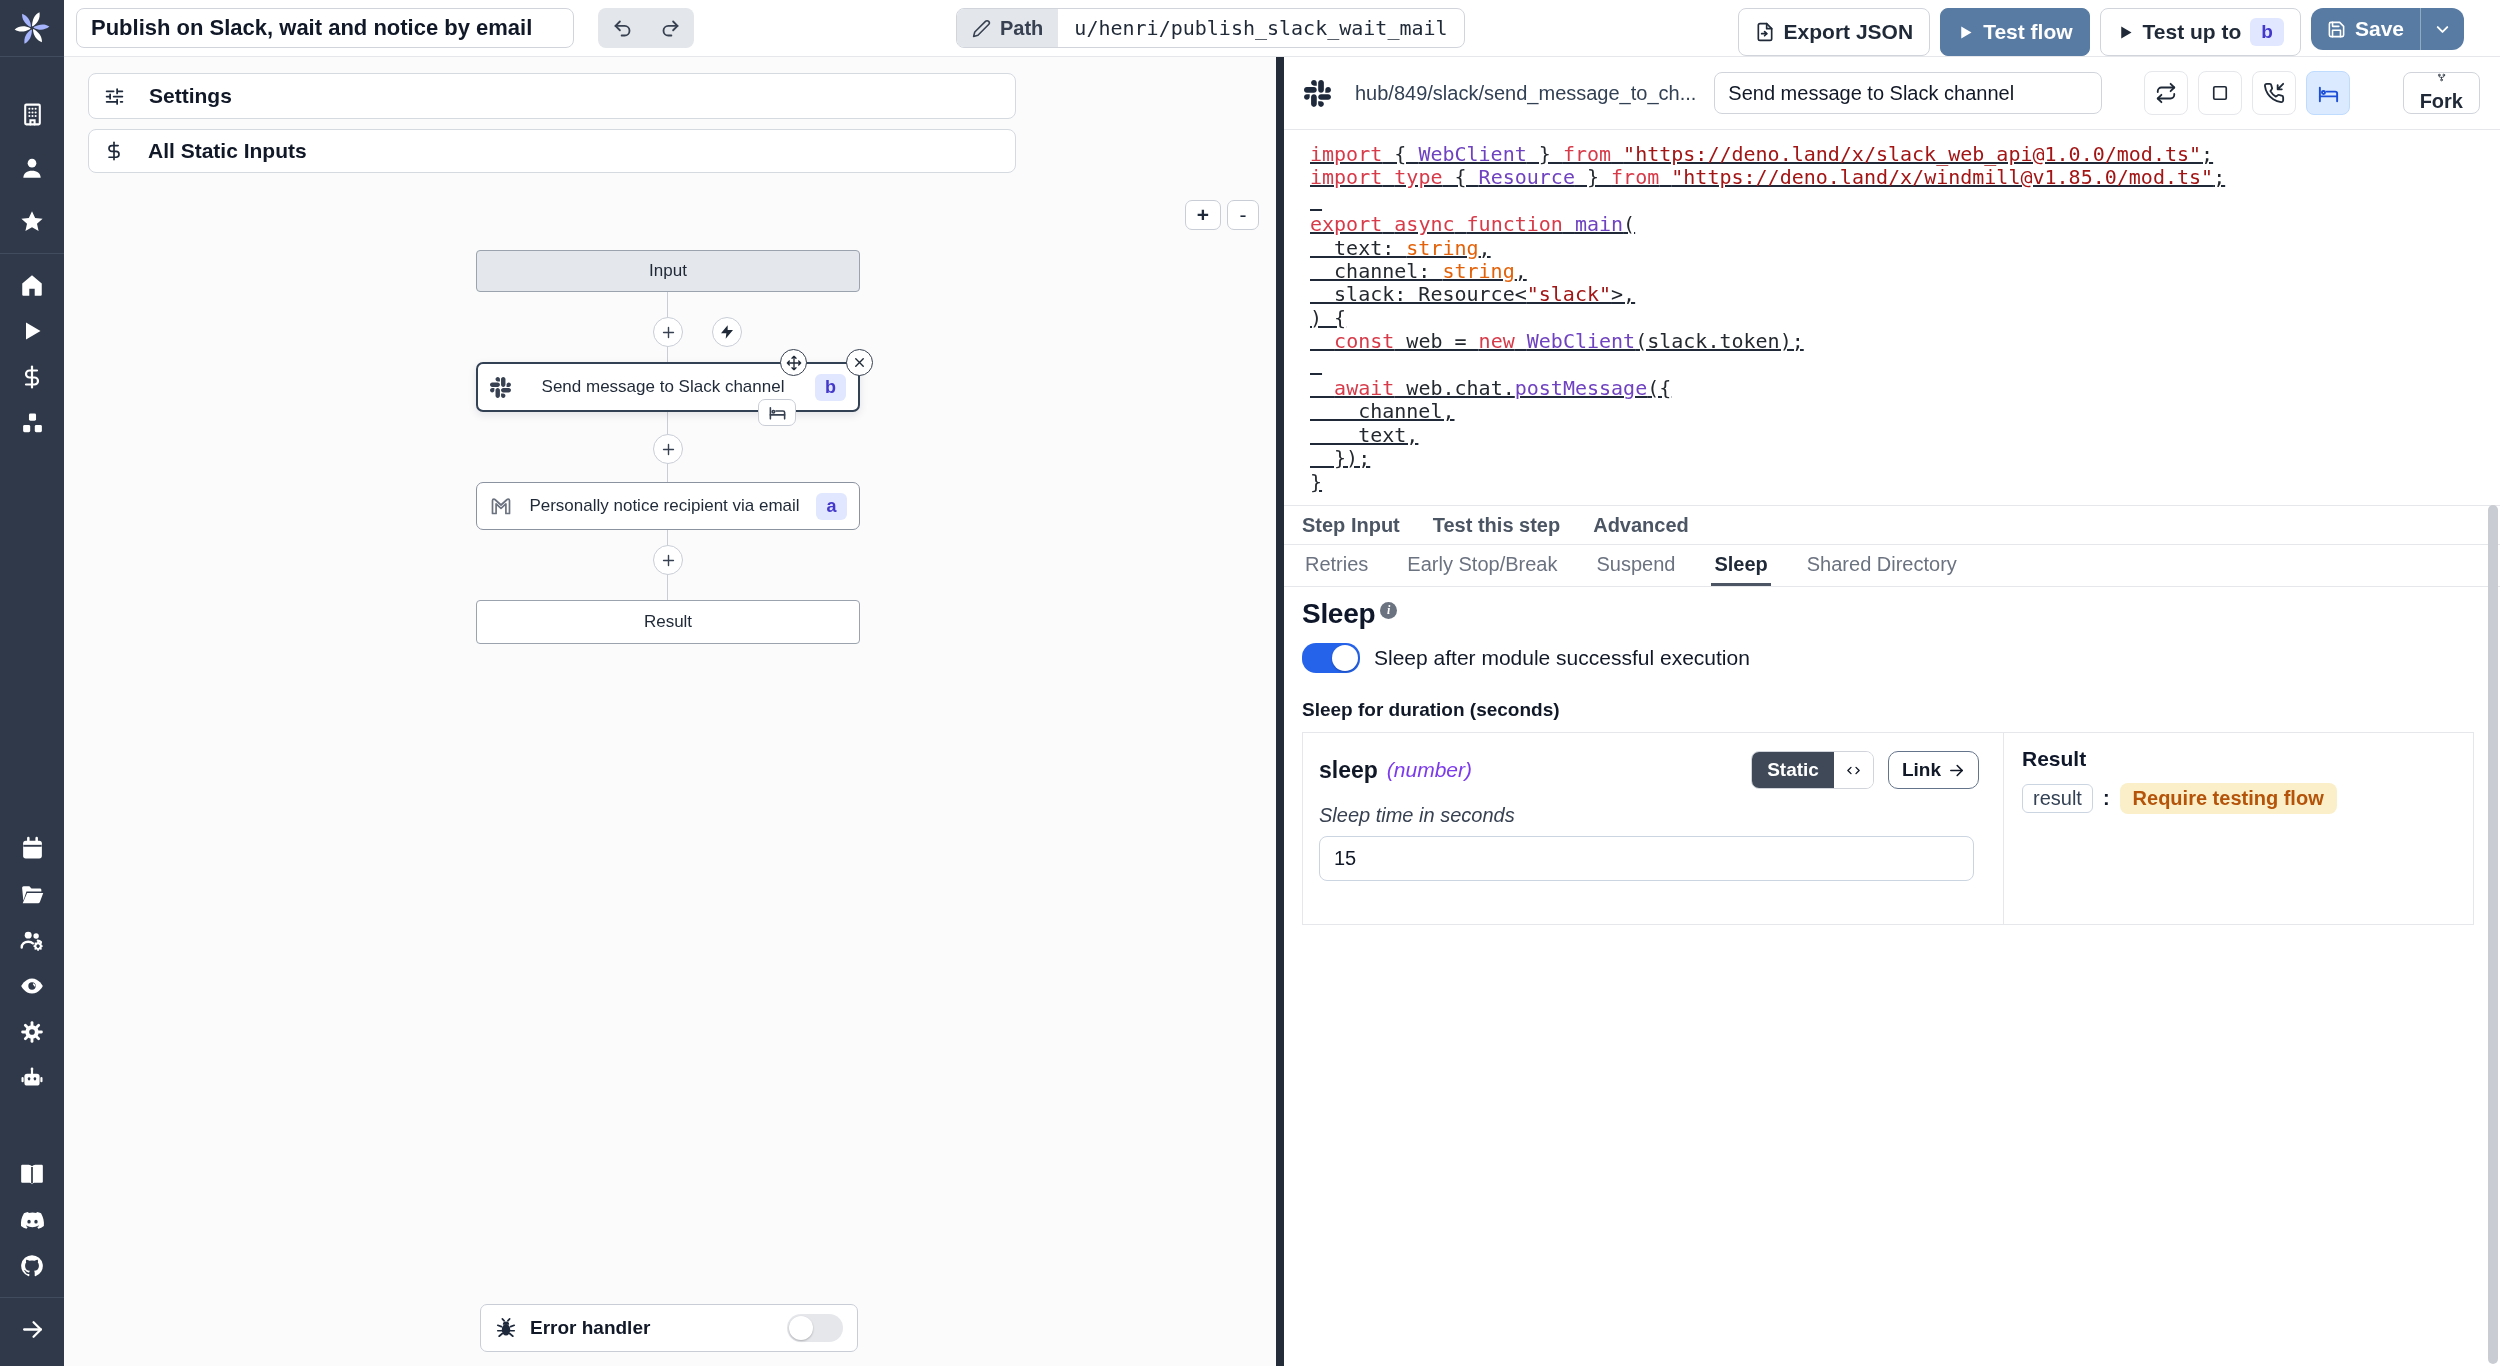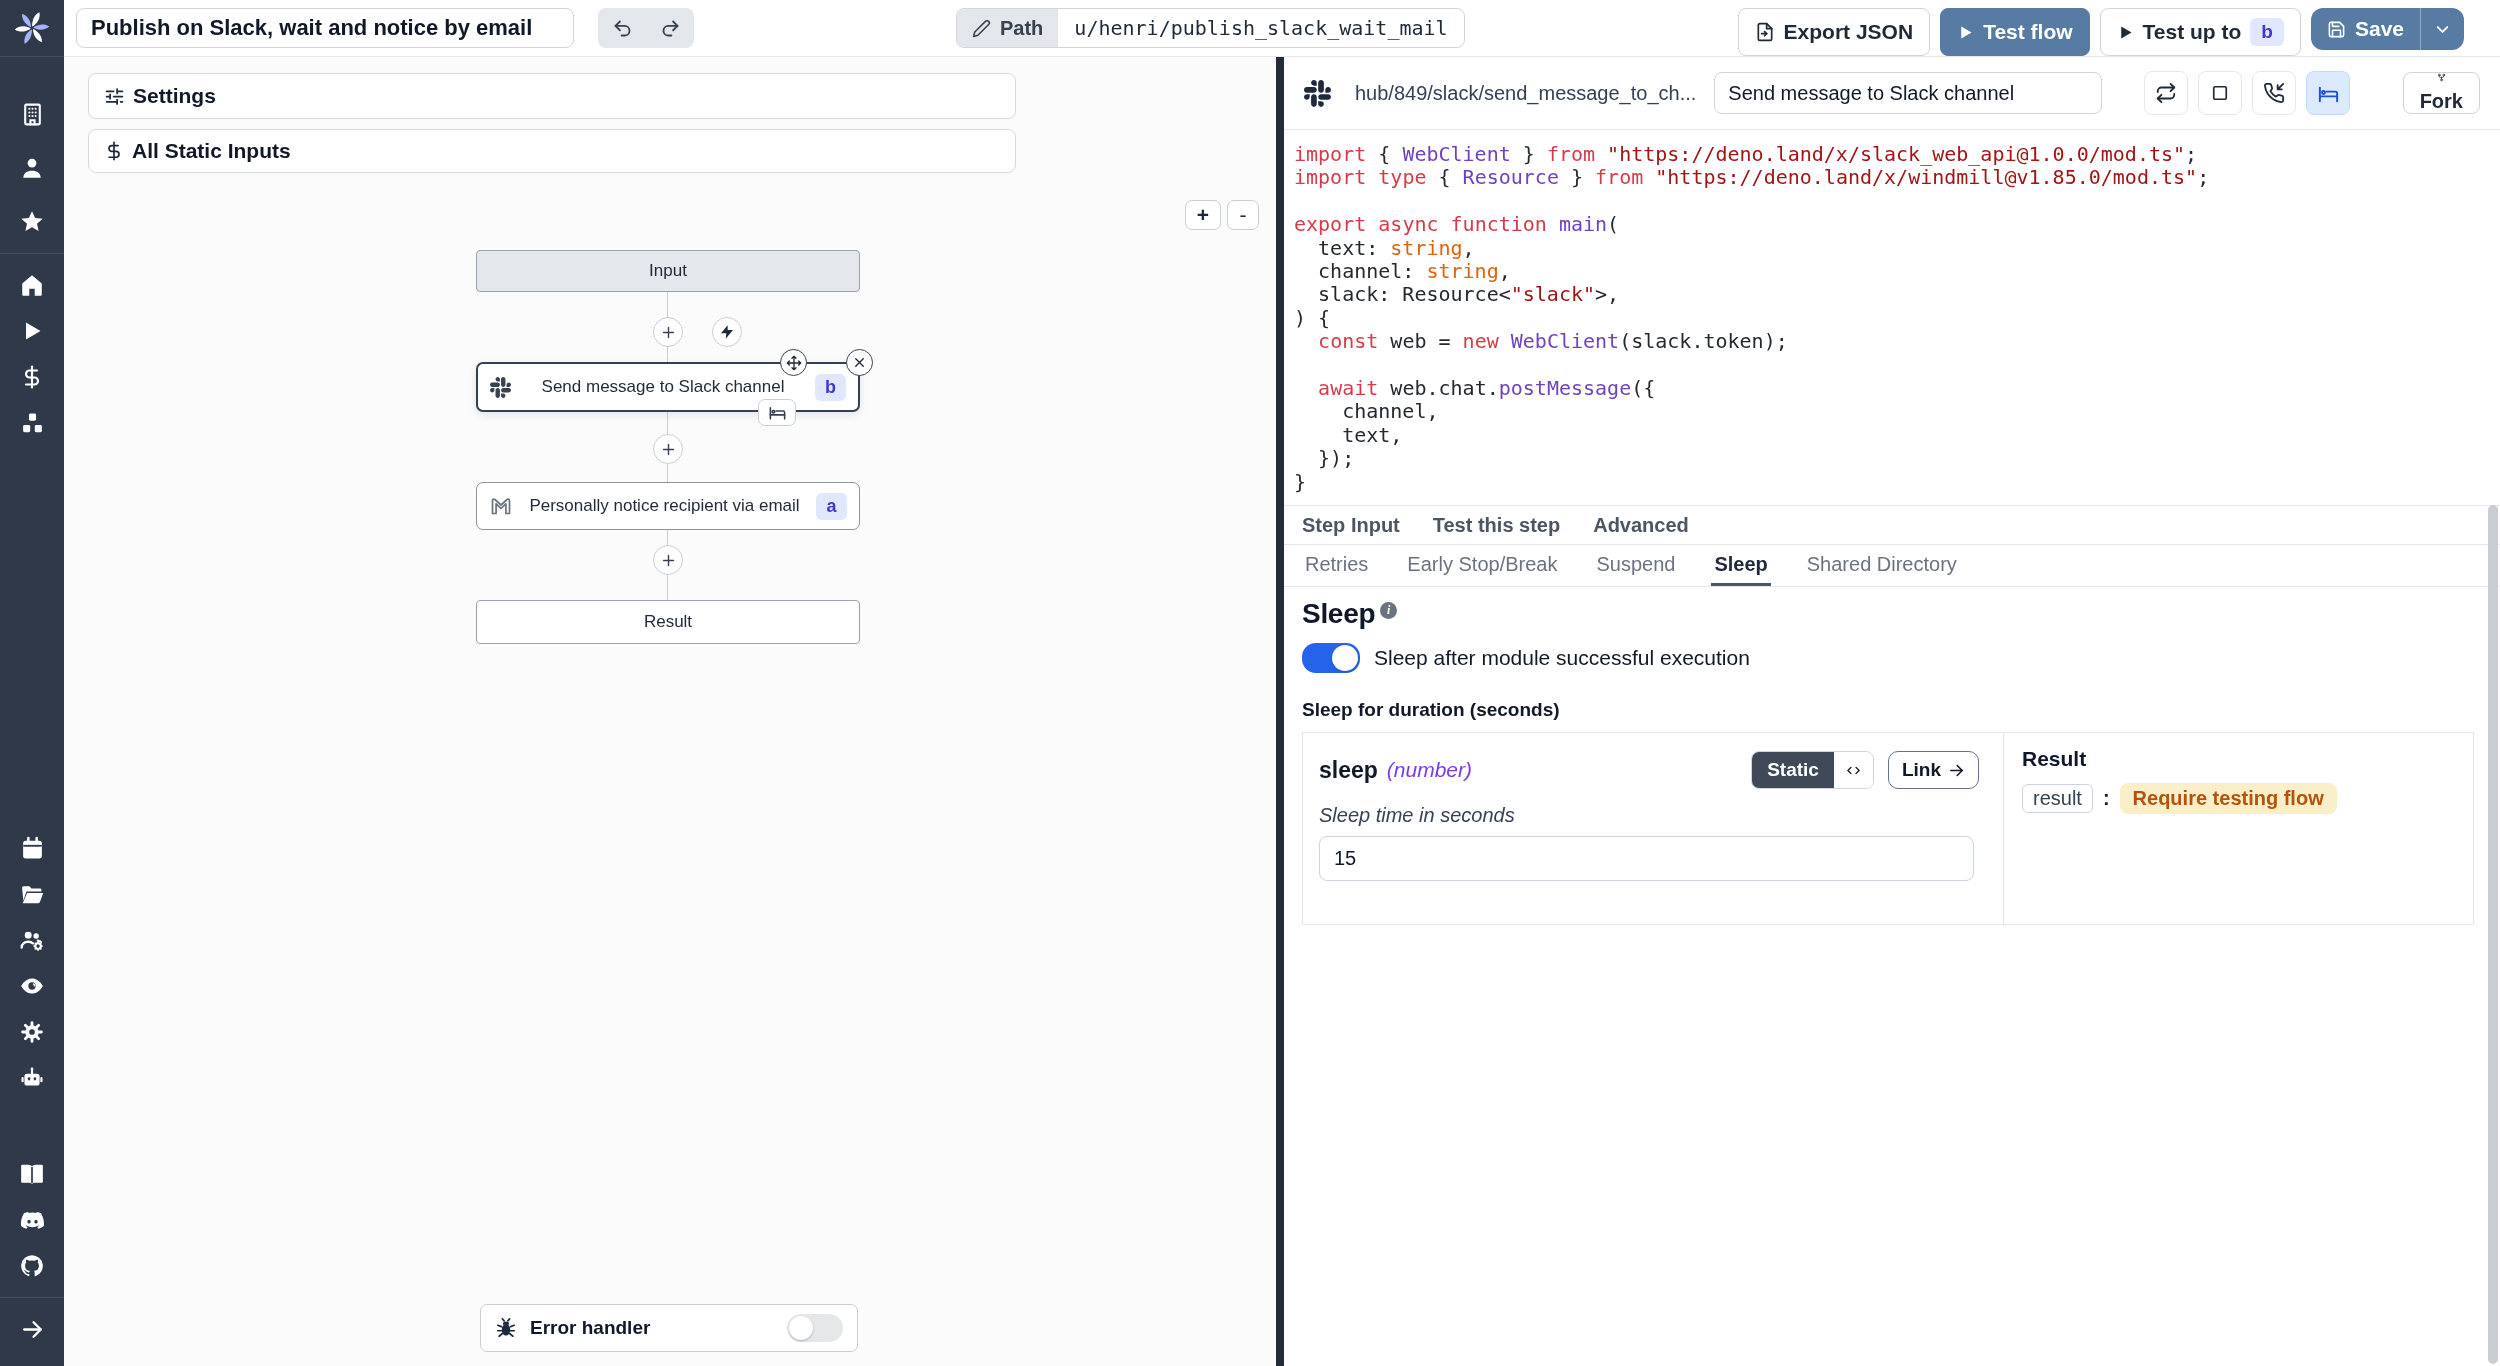--- a/index.html
+++ b/index.html
@@ -26,21 +26,21 @@
   .btn { display: flex; align-items: center; gap: 9px; padding: 0 16px; border-radius: 8px; font-size: 21px; font-weight: 700; cursor: pointer; height: 48px; }
   .btn.white { background: #fff; border: 1px solid #d1d5db; color: #1f2937; }
   .btn.blue { background: #587ba4; border: 1px solid #587ba4; color: #fff; }
   .mini-badge { background: #e0e7ff; color: #4338ca; font-weight: 700; font-size: 19px; border-radius: 6px; padding: 3px 11px; }
   .save-grp { display: flex; height: 42px; border-radius: 12px; overflow: hidden; background: #587ba4; }
   .save-grp .sv { display: flex; align-items: center; gap: 9px; padding: 0 16px; color: #fff; font-size: 21px; font-weight: 700; cursor: pointer; }
   .save-grp .chev { width: 44px; display: flex; align-items: center; justify-content: center; color: #fff; border-left: 1px solid rgba(255,255,255,.35); cursor: pointer; }
 
   
   .flow-panel { position: absolute; left: 64px; top: 57px; width: 1212px; height: 1309px; background: #fbfbfc; }
-  .cfg-box { position: absolute; left: 24px; width: 928px; background: #fff; border: 1px solid #d5d9e0; border-radius: 8px; display: flex; align-items: center; gap: 8px; padding: 0 15px; font-size: 21px; font-weight: 700; color: #111827; cursor: pointer; }
+  .cfg-box { position: absolute; left: 24px; width: 928px; background: #fff; border: 1px solid #d5d9e0; border-radius: 8px; display: flex; align-items: center; gap: 24px; padding: 0 15px; font-size: 21px; font-weight: 700; color: #111827; cursor: pointer; }
   .zoom-btn { position: absolute; top: 143px; width: 36px; height: 30px; background: #fff; border: 1px solid #c9ced6; border-radius: 7px; display: flex; align-items: center; justify-content: center; font-size: 21px; color: #1e293b; cursor: pointer; }
   .gline { position: absolute; left: 603px; top: 235px; width: 1px; height: 308px; background: #c9ced6; }
   .gnode { position: absolute; left: 412px; width: 384px; background: #fff; display: flex; align-items: center; justify-content: center; font-size: 17px; color: #1f2937; }
   .n-input { top: 193px; height: 42px; background: #e4e7eb; border: 1px solid #9aa3ae; border-radius: 4px; }
   .n-step-b { top: 305px; height: 50px; border: 2.5px solid #334155; border-radius: 7px; box-shadow: 0 3px 8px rgba(15,23,42,.10); justify-content: flex-start; padding: 0 12px; cursor: pointer; }
   .n-step-a { top: 425px; height: 48px; border: 1.5px solid #8b93a0; border-radius: 7px; justify-content: flex-start; padding: 0 12px; cursor: pointer; }
   .n-result { top: 543px; height: 44px; border: 1px solid #9aa3ae; border-radius: 4px; }
   .n-label { flex: 1; text-align: center; }
   .nbadge { background: #e0e7ff; color: #4338ca; font-weight: 700; font-size: 18px; border-radius: 6px; width: 31px; height: 27px; display: flex; align-items: center; justify-content: center; }
   .gcirc { position: absolute; width: 30px; height: 30px; border-radius: 50%; background: #fff; border: 1px solid #c9ced6; display: flex; align-items: center; justify-content: center; color: #374151; cursor: pointer; }
@@ -61,21 +61,21 @@
   
   .step-panel { position: absolute; left: 1284px; top: 57px; width: 1216px; height: 1309px; background: #fff; }
   .sp-header { height: 73px; border-bottom: 1px solid #e5e7eb; display: flex; align-items: center; padding: 0 20px; }
   .hub-path { margin-left: 24px; font-size: 20px; color: #334155; font-weight: 500; white-space: nowrap; }
   .name-input { margin-left: 18px; width: 388px; height: 42px; border: 1px solid #d1d5db; border-radius: 8px; padding: 0 13px; font-size: 20px; color: #111827; font-family: "Liberation Sans", sans-serif; }
   .hd-icons { display: flex; gap: 10px; margin-left: 42px; }
   .icon-btn { width: 44px; height: 44px; border: 1px solid #e5e7eb; border-radius: 8px; background: #fff; display: flex; align-items: center; justify-content: center; color: #1f2937; cursor: pointer; }
   .icon-btn.active { background: #dbeafe; border-color: #bfdbfe; color: #1d4ed8; }
   .fork-btn { margin-left: auto; height: 42px; border: 1px solid #d1d5db; border-radius: 8px; display: flex; align-items: center; gap: 8px; padding: 0 16px; font-size: 20px; font-weight: 700; color: #1f2937; cursor: pointer; flex-direction: column; }
 
-  .code-area { height: 375px; padding: 13px 10px 0 10px; overflow: hidden; cursor: text; }
+  .code-area { height: 375px; padding: 13px 10px 0 26px; overflow: hidden; cursor: text; text-decoration: underline; }
   .code-line { font-family: "DejaVu Sans Mono", monospace; font-size: 20px; line-height: 23.4px; white-space: pre; }
   .tok-kw { color: #d73a49; } .tok-ty { color: #6f42c1; } .tok-tp { color: #e36209; } .tok-str { color: #a31515; } .tok-pl { color: #24292f; }
 
   .tabs-row { height: 40px; border-top: 1px solid #e5e7eb; border-bottom: 1px solid #e5e7eb; display: flex; align-items: center; gap: 33px; padding: 0 18px; }
   .tabs-row .tab { font-size: 20px; font-weight: 600; color: #4b5563; cursor: pointer; }
   .subtabs-row { height: 42px; border-bottom: 1px solid #e5e7eb; display: flex; align-items: stretch; gap: 33px; padding: 0 18px; }
   .subtabs-row .tab { font-size: 20px; color: #6b7280; cursor: pointer; display: flex; align-items: center; border-bottom: 3px solid transparent; padding: 0 3px; }
   .subtabs-row .tab.active { color: #1f2937; font-weight: 600; border-bottom-color: #4b5563; }
 
   .sleep-content { padding: 11px 18px 0 18px; }

